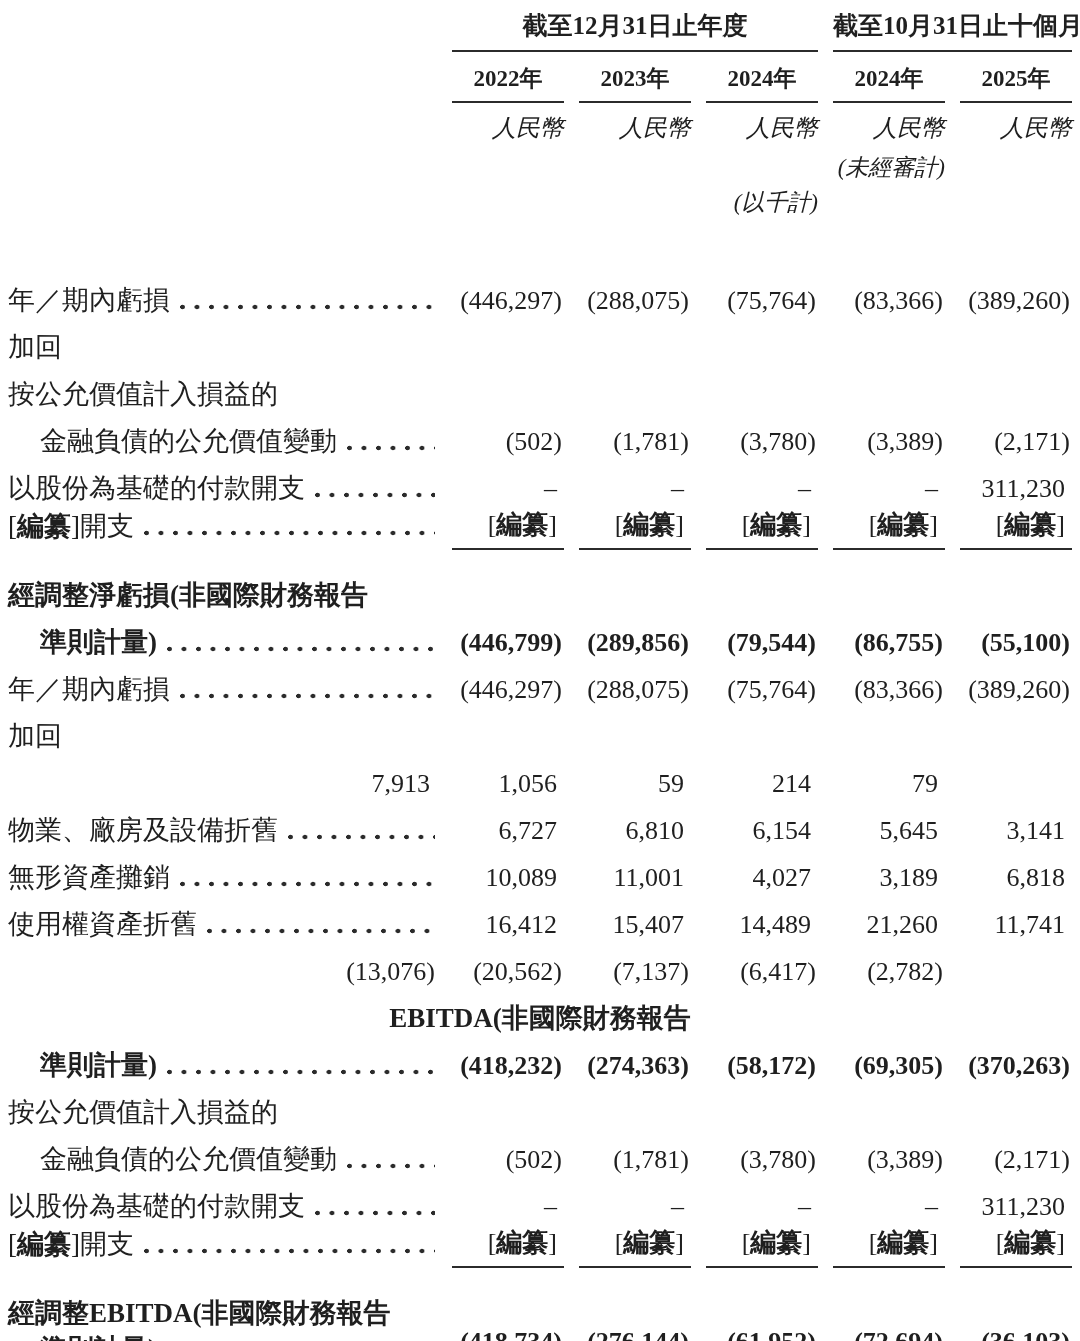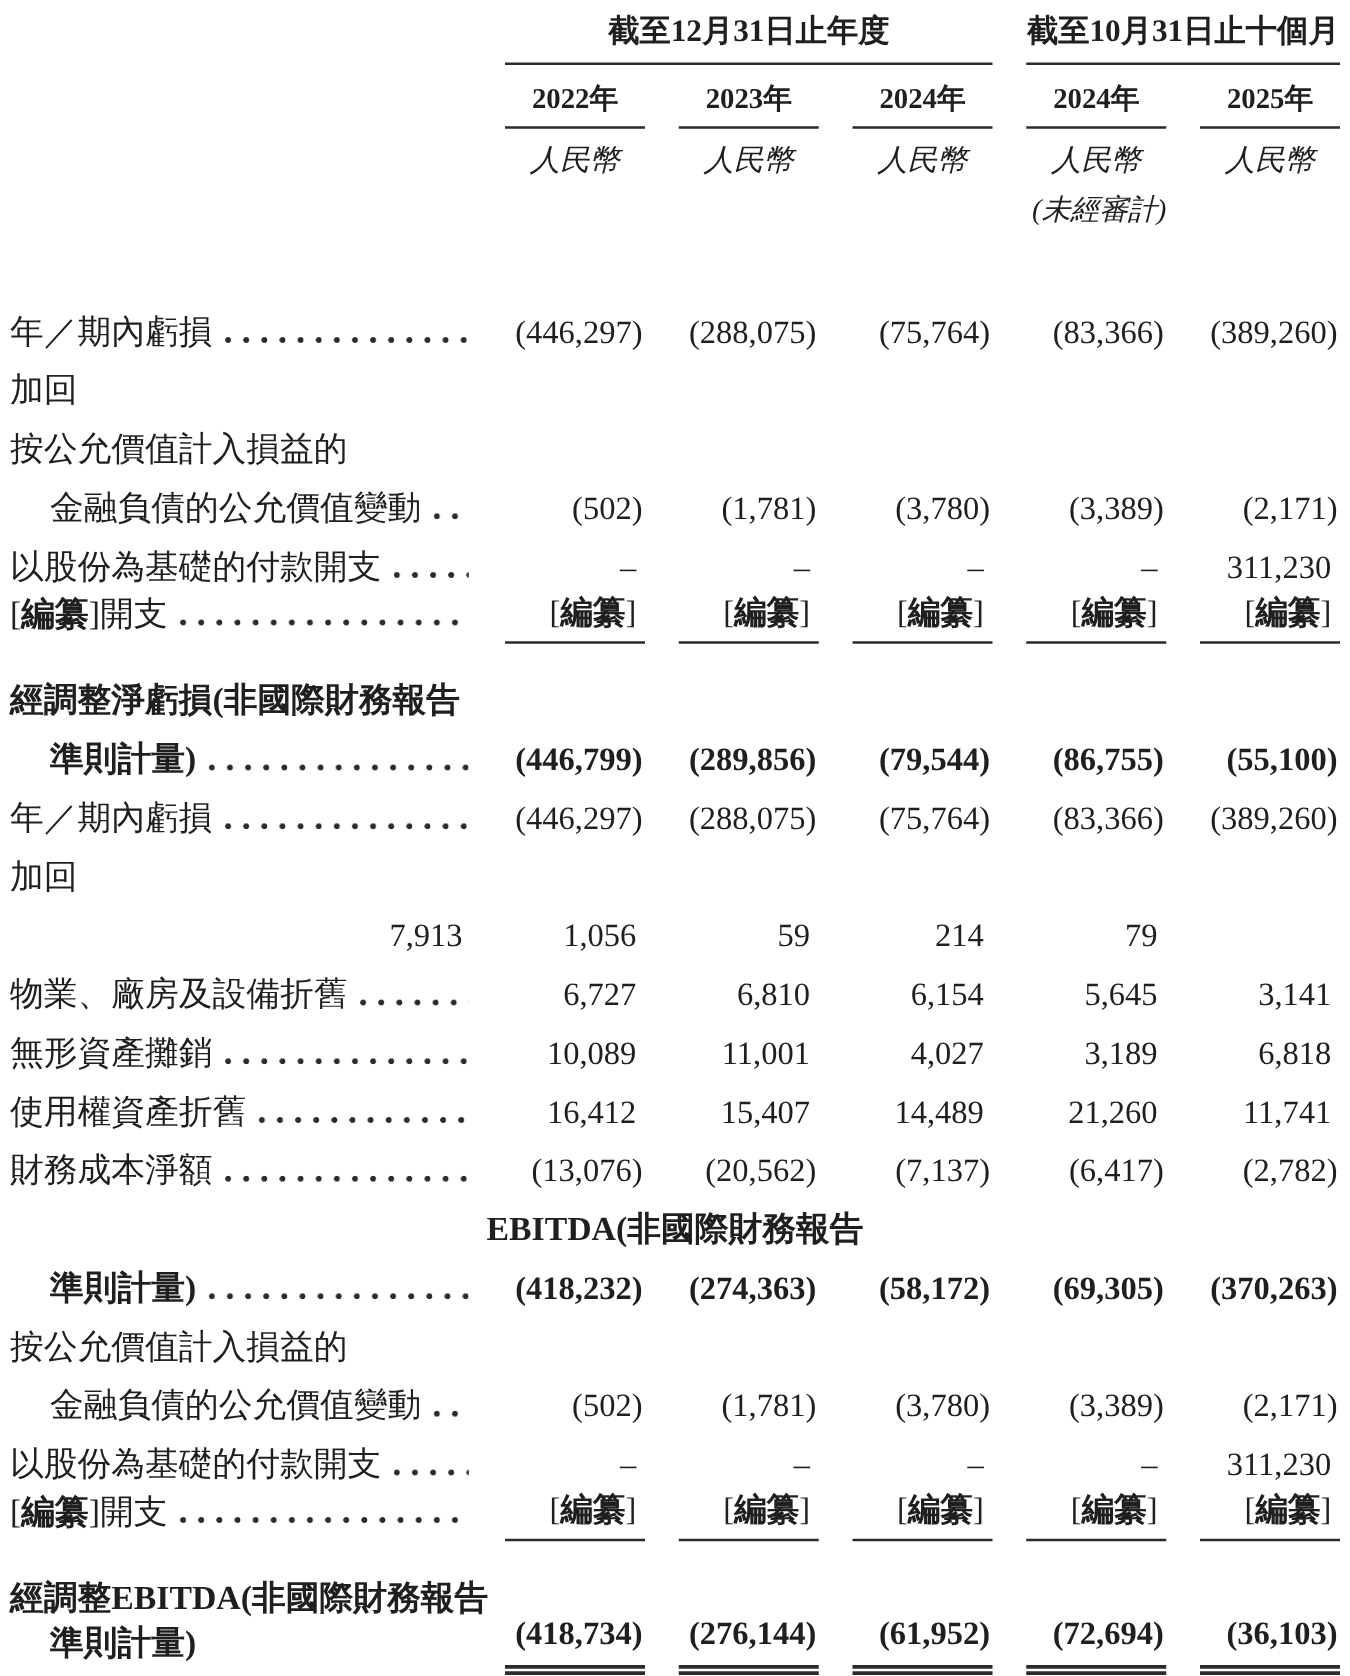--- a/index.html
+++ b/index.html
@@ -6,37 +6,37 @@
   html,body { margin:0; padding:0; background:#ffffff; }
   body {
     width:1080px; height:1341px; overflow:hidden;
     color:#1f1f1f;
     font-family:"Liberation Serif","DejaVu Serif",serif;
   }
   .page { padding:12px 8px 0 8px; }
   .grid {
     display:grid;
     grid-template-columns:minmax(0,1fr) 112px 112px 112px 112px 112px;
-    column-gap:27px;
+    column-gap:15px;
   }
   
   .group-title {
     font-weight:bold; text-align:center; font-size:25px; line-height:1.15;
     padding-bottom:9px; border-bottom:2px solid #2b2b2b;
     white-space:nowrap;
   }
   .g1 { grid-column:2/5; }
   .g2 { grid-column:5/7; }
   .year-cell {
     font-weight:bold; text-align:center; font-size:23px;
     padding:11px 0 7px 0; border-bottom:2px solid #2b2b2b;
     white-space:nowrap;
   }
   .cur-cell {
-    font-style:italic; text-align:center; font-size:24px;
+    font-style:italic; text-align:right; font-size:24px;
     padding-top:9px; white-space:nowrap;
   }
   .note {
     font-style:italic; text-align:right; font-size:23px;
     padding-top:8px; white-space:nowrap;
   }
   .unaudited { grid-column:5/6; }
   .thousands { grid-column:4/5; padding-top:4px; }
   
   .tbody { margin-top:50px; }
@@ -88,20 +88,23 @@
     <div class="cur-cell">人民幣</div>
     <div class="cur-cell">人民幣</div>
     <div class="cur-cell">人民幣</div>
     <div class="cur-cell">人民幣</div>
   </div>
 
   <div class="grid">
     <div class="note unaudited">(未經審計)</div>
   </div>
 
+  <div class="grid">
+    <div class="note thousands">(以千計)</div>
+  </div>
 
   <div class="tbody">
       <div class="grid row">
         <div class="cell label">
           <span>年／期內虧損</span>
           <span class="leader"></span>
         </div>
         <div class="cell val">(446,297)</div>
         <div class="cell val">(288,075)</div>
         <div class="cell val">(75,764)</div>
@@ -217,24 +220,20 @@
           <span>使用權資產折舊</span>
           <span class="leader"></span>
         </div>
         <div class="cell val nopar">16,412</div>
         <div class="cell val nopar">15,407</div>
         <div class="cell val nopar">14,489</div>
         <div class="cell val nopar">21,260</div>
         <div class="cell val nopar">11,741</div>
       </div>
       <div class="grid row">
-        <div class="cell label">
-          <span>財務成本淨額</span>
-          <span class="leader"></span>
-        </div>
         <div class="cell val">(13,076)</div>
         <div class="cell val">(20,562)</div>
         <div class="cell val">(7,137)</div>
         <div class="cell val">(6,417)</div>
         <div class="cell val">(2,782)</div>
       </div>
       <div class="grid row bold">
         <div class="cell label" style="grid-column: 1 / -1; justify-content: center;">
           <span>EBITDA(非國際財務報告</span>
         </div>

